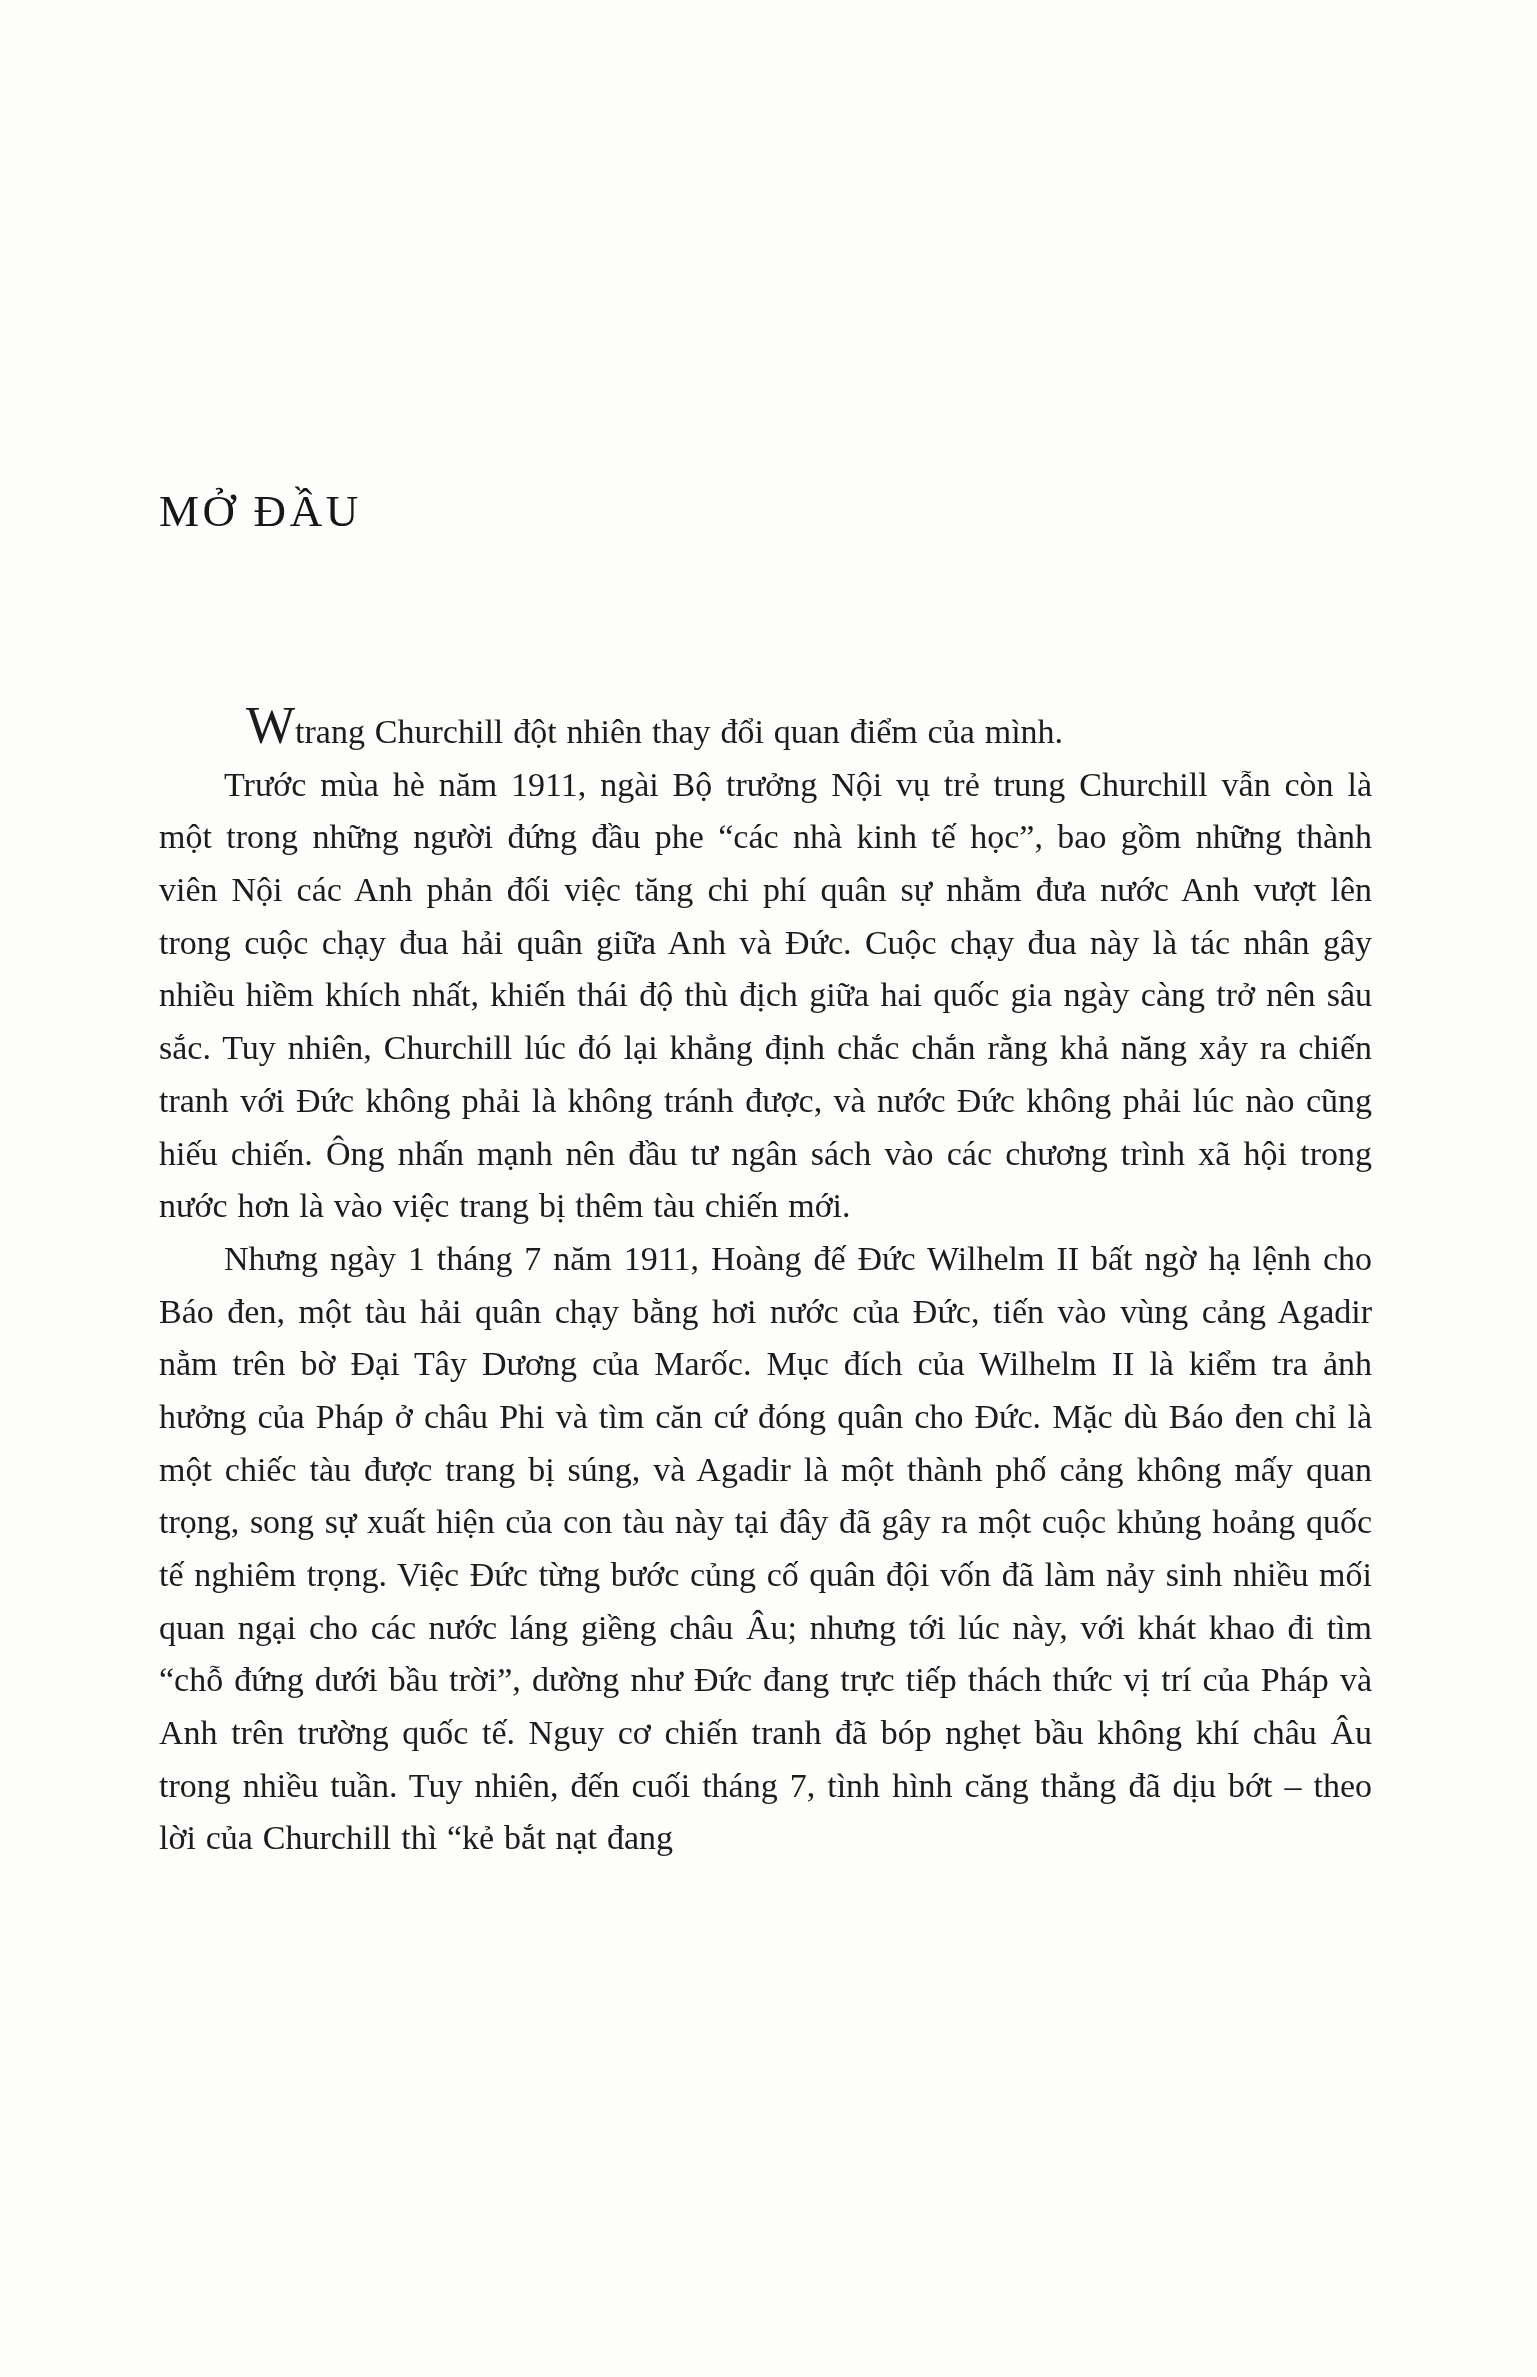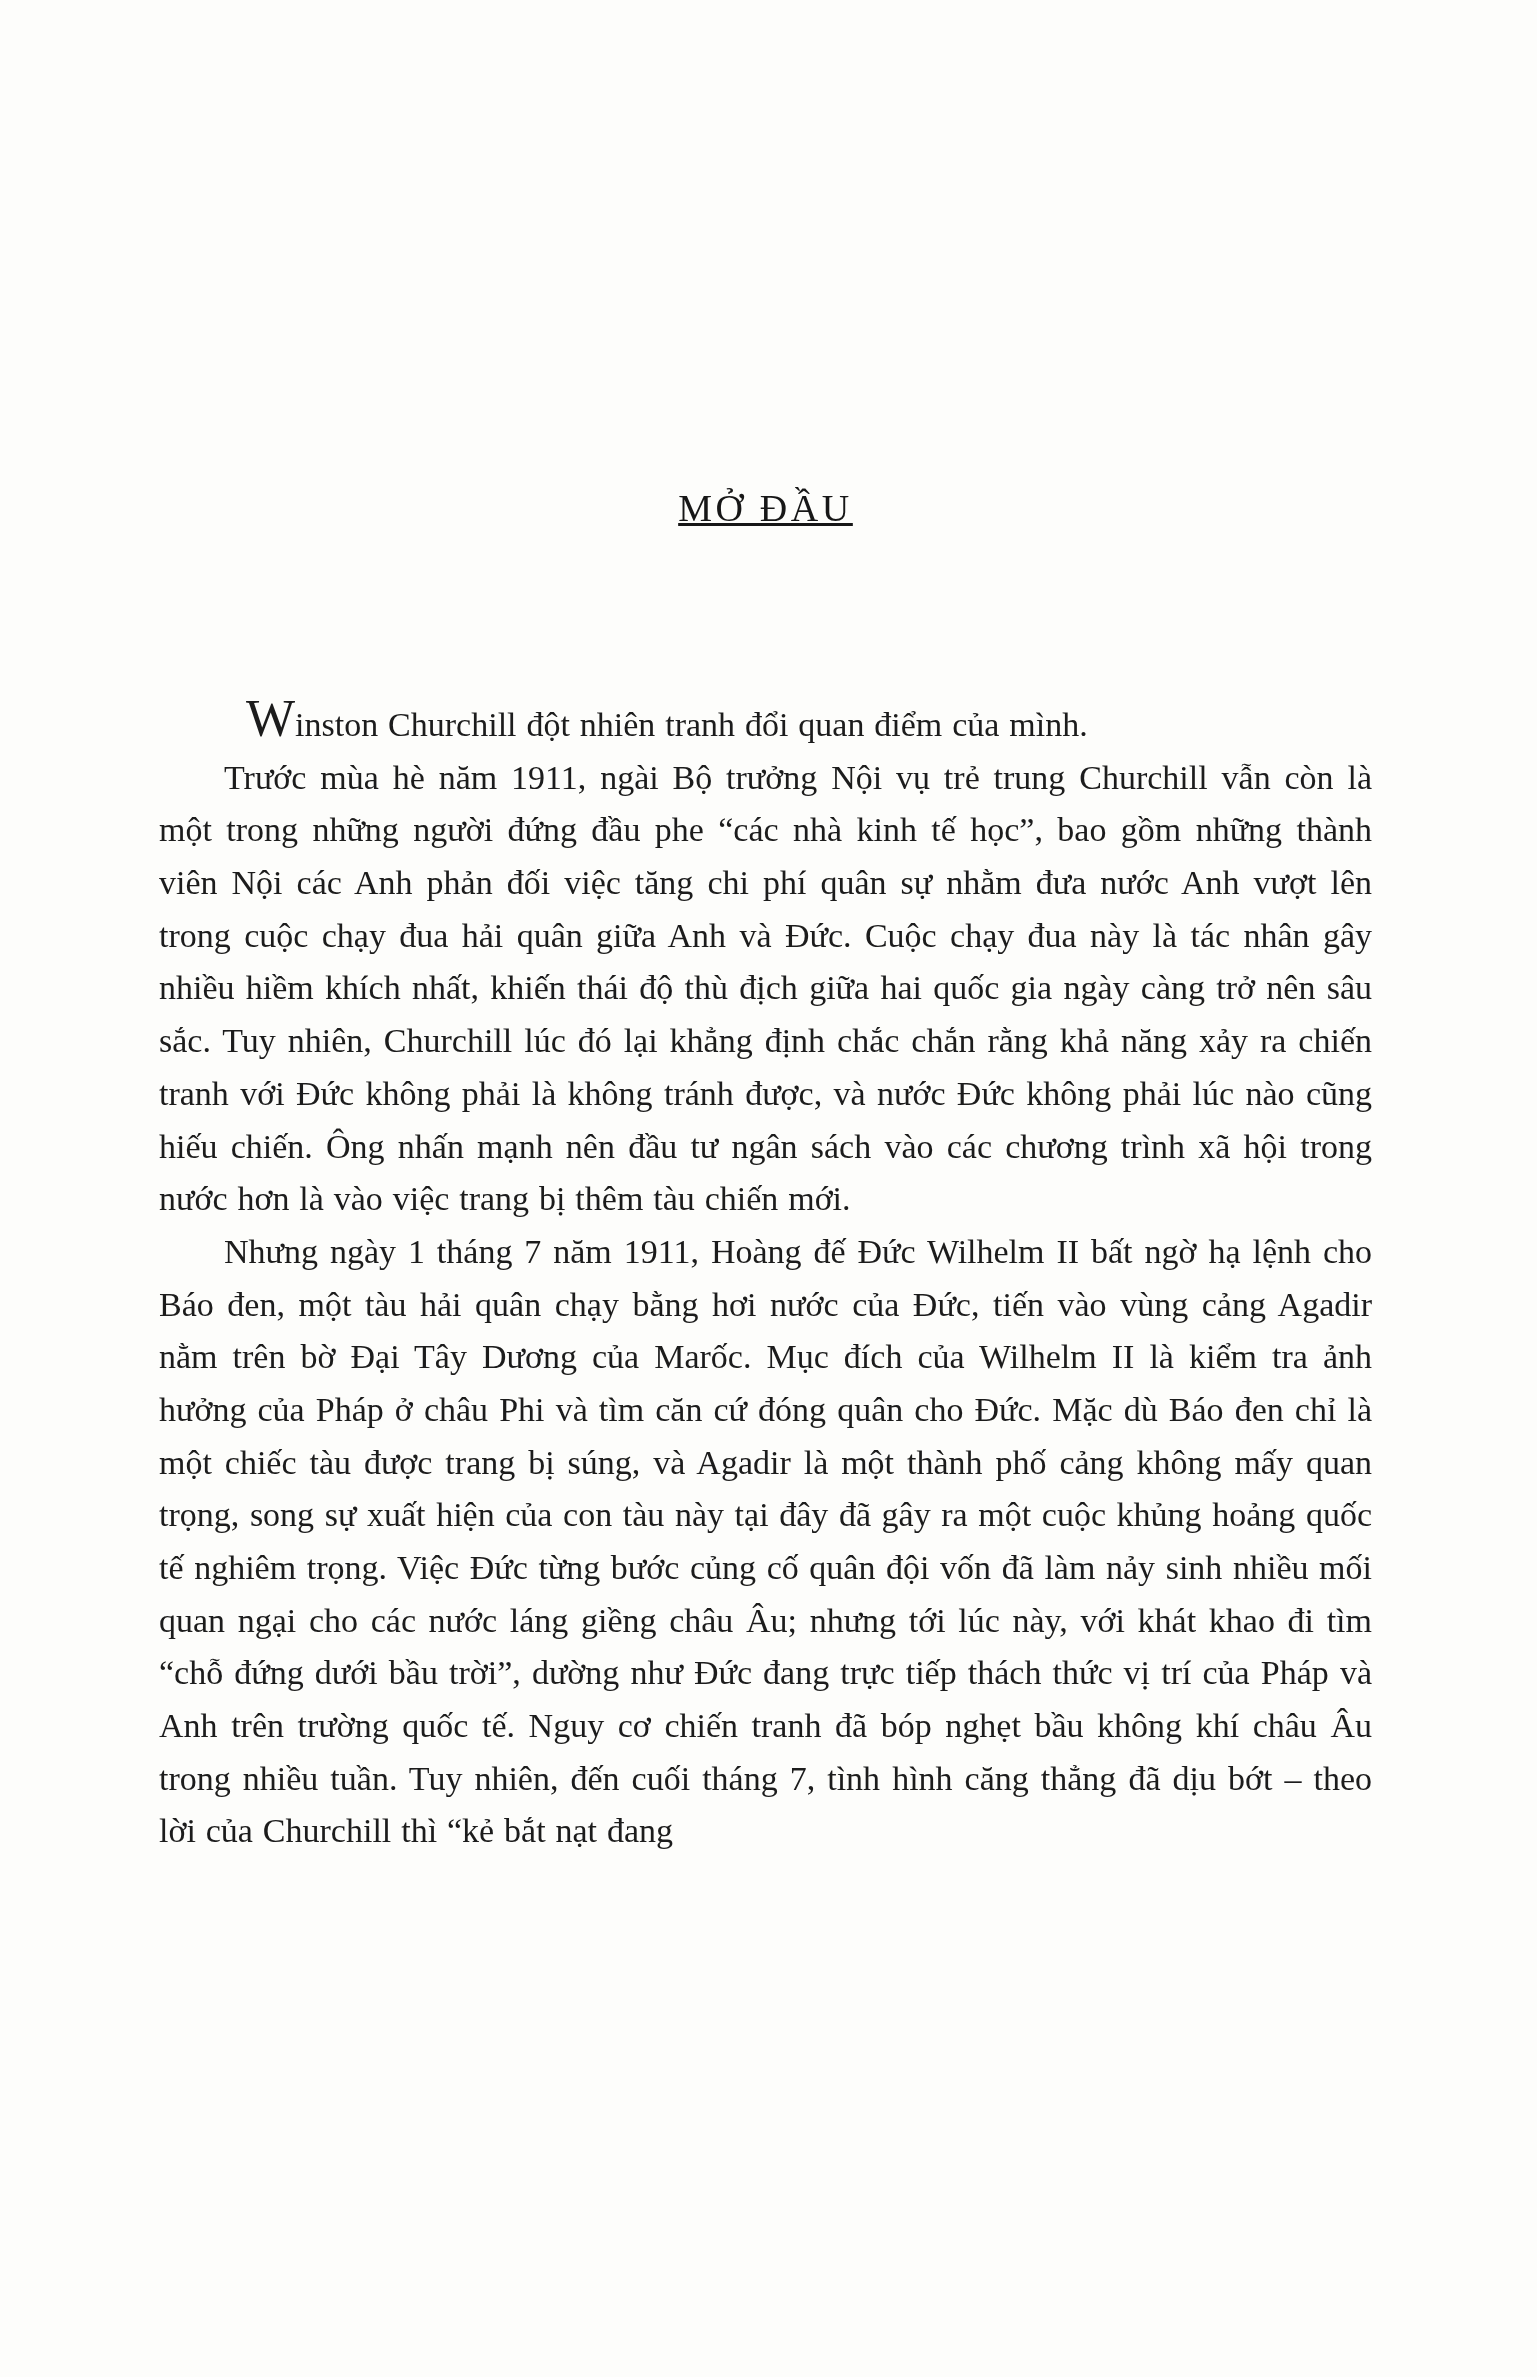--- a/index.html
+++ b/index.html
@@ -14,27 +14,25 @@
     margin: 0 auto;
     background: #fdfdfb;
     overflow: hidden;
     box-sizing: border-box;
     padding: 489px 166px 0 159px;
     font-family: "Liberation Serif", "DejaVu Serif", serif;
     color: #1c1c1c;
   }
   .chapter-title {
     margin: 0 0 172px 0;
-    text-align: center;
-    font-size: 38px;
+    font-size: 45px;
     font-weight: 400;
     letter-spacing: 3.6px;
     line-height: 1;
     color: #171717;
-    text-decoration: underline;
   }
   .text-block {
     font-size: 34px;
     line-height: 1.55;
     text-align: justify;
     text-justify: inter-word;
     word-spacing: 1.4px;
   }
   .text-block p.para {
     margin: 0;
@@ -49,18 +47,18 @@
   }
   .italic {
   }
 </style>
 </head>
 <body>
 
 <div class="page">
   <h1 class="chapter-title">MỞ ĐẦU</h1>
   <div class="text-block">
-      <p class="para"><span class="dropcap">W</span><span>inston Churchill đột nhiên tranh đổi quan điểm của mình.</span></p>
+      <p class="para"><span class="dropcap">W</span><span>trang Churchill đột nhiên thay đổi quan điểm của mình.</span></p>
       <p class="para"><span>Trước mùa hè năm 1911, ngài Bộ trưởng Nội vụ trẻ trung Churchill vẫn còn là một trong những người đứng đầu phe “các nhà kinh tế học”, bao gồm những thành viên Nội các Anh phản đối việc tăng chi phí quân sự nhằm đưa nước Anh vượt lên trong cuộc chạy đua hải quân giữa Anh và Đức. Cuộc chạy đua này là tác nhân gây nhiều hiềm khích nhất, khiến thái độ thù địch giữa hai quốc gia ngày càng trở nên sâu sắc. Tuy nhiên, Churchill lúc đó lại khẳng định chắc chắn rằng khả năng xảy ra chiến tranh với Đức không phải là không tránh được, và nước Đức không phải lúc nào cũng hiếu chiến. Ông nhấn mạnh nên đầu tư ngân sách vào các chương trình xã hội trong nước hơn là vào việc trang bị thêm tàu chiến mới.</span></p>
       <p class="para"><span>Nhưng ngày 1 tháng 7 năm 1911, Hoàng đế Đức Wilhelm II bất ngờ hạ lệnh cho </span><span class="italic">Báo đen</span><span>, một tàu hải quân chạy bằng hơi nước của Đức, tiến vào vùng cảng Agadir nằm trên bờ Đại Tây Dương của Marốc. Mục đích của Wilhelm II là kiểm tra ảnh hưởng của Pháp ở châu Phi và tìm căn cứ đóng quân cho Đức. Mặc dù </span><span class="italic">Báo đen</span><span> chỉ là một chiếc tàu được trang bị súng, và Agadir là một thành phố cảng không mấy quan trọng, song sự xuất hiện của con tàu này tại đây đã gây ra một cuộc khủng hoảng quốc tế nghiêm trọng. Việc Đức từng bước củng cố quân đội vốn đã làm nảy sinh nhiều mối quan ngại cho các nước láng giềng châu Âu; nhưng tới lúc này, với khát khao đi tìm “chỗ đứng dưới bầu trời”, dường như Đức đang trực tiếp thách thức vị trí của Pháp và Anh trên trường quốc tế. Nguy cơ chiến tranh đã bóp nghẹt bầu không khí châu Âu trong nhiều tuần. Tuy nhiên, đến cuối tháng 7, tình hình căng thẳng đã dịu bớt – theo lời của Churchill thì “kẻ bắt nạt đang</span></p>
     </div>
 </div>
 
 
 </body></html>

